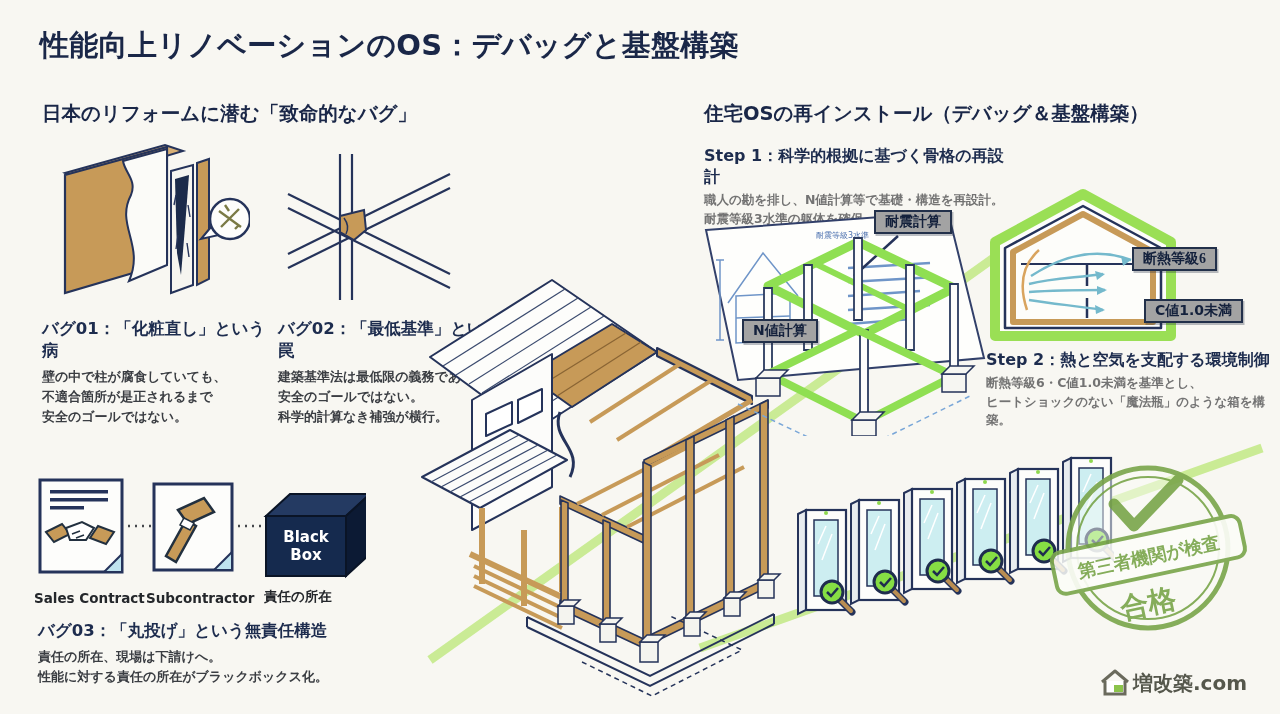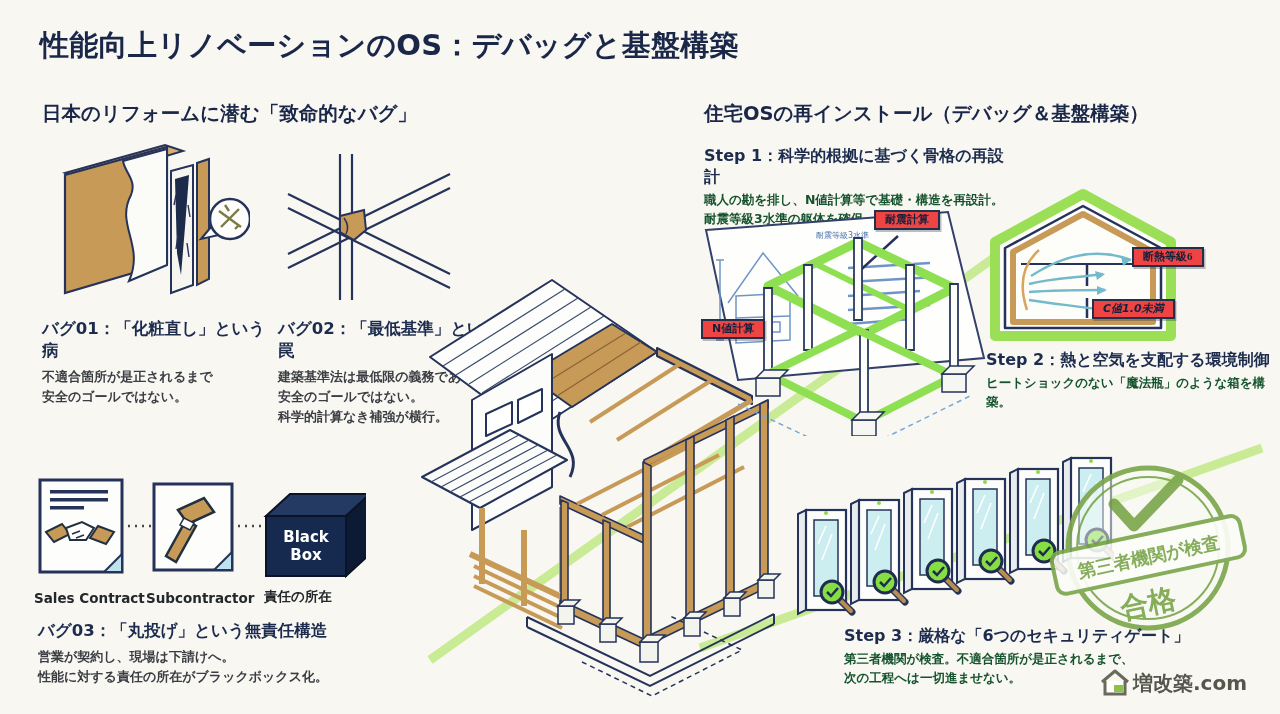--- a/index.html
+++ b/index.html
@@ -4,23 +4,23 @@
 <style>
   html,body{margin:0;padding:0;background:#d9d9d9;}
   #canvas{position:relative;width:1280px;height:714px;background:#f8f7f2;overflow:hidden;
           font-family:"DejaVu Sans","Liberation Sans",sans-serif;}
   .abs{position:absolute;}
   .h1{font-size:29px;font-weight:bold;color:#1a2748;letter-spacing:.3px;}
   .h2{font-size:19.5px;font-weight:bold;color:#1a2748;}
   .bug-title{font-size:16.5px;font-weight:bold;color:#1d2c4e;margin-bottom:5px;}
   .bug-line{font-size:13px;font-weight:600;color:#3a3d42;line-height:1.52;}
   .step-title{font-size:16px;font-weight:bold;color:#1d2c4e;margin-bottom:3px;}
-  .step-line{font-size:12.5px;font-weight:600;color:#14532d;line-height:1.48;}
-  .badge{position:absolute;background:#ef4444;border:2px solid #22304a;color:#14213c;
-         font-weight:bold;font-size:11px;line-height:1.25;padding:1px 9px;
+  .step-line{font-size:12.5px;font-weight:600;color:#737373;line-height:1.48;}
+  .badge{position:absolute;background:#a3a3a3;border:2px solid #22304a;color:#14213c;
+         font-weight:bold;font-size:14px;line-height:1.25;padding:1px 9px;
          box-shadow:1.5px 2px 0 rgba(30,40,60,.3);z-index:6;white-space:nowrap;}
   .icon-label{font-size:13.5px;font-weight:bold;color:#24272b;white-space:nowrap;}
   .logo-text{font-size:20px;font-weight:bold;color:#55574c;}
   svg{display:block;}
 </style>
 </head>
 <body>
 
 <div id="canvas">
 
@@ -55,20 +55,21 @@
         <line x1="168" y1="40" x2="6" y2="120"></line>
       <line x1="168" y1="140" x2="6" y2="60"></line>
         <line x1="168" y1="126" x2="6" y2="46"></line>
     </g>
     <polygon points="58,68 82,62 84,82 72,92 58,84" fill="#c79a58" stroke="#25335a" stroke-width="2"></polygon>
     <path d="M62,70 q6,8 2,16" stroke="#25335a" stroke-width="1.5" fill="none"></path>
   </svg>
 
   <div class="abs" style="left:42px;top:318px;width:235px;">
     <div class="bug-title">バグ01：「化粧直し」という病</div>
+    <div class="bug-line">壁の中で柱が腐食していても、</div>
     <div class="bug-line">不適合箇所が是正されるまで</div>
     <div class="bug-line">安全のゴールではない。</div>
   </div>
 
   <div class="abs" style="left:278px;top:318px;width:235px;">
     <div class="bug-title">バグ02：「最低基準」という罠</div>
     <div class="bug-line">建築基準法は最低限の義務であり</div>
     <div class="bug-line">安全のゴールではない。</div>
     <div class="bug-line">科学的計算なき補強が横行。</div>
   </div>
@@ -105,21 +106,21 @@
       <text x="270" y="84" text-anchor="middle" font-size="15" font-weight="bold" fill="#ffffff">Box</text>
     </g>
   </svg>
 
   <div class="abs icon-label" style="left:34px;top:590px;">Sales Contract</div>
   <div class="abs icon-label" style="left:146px;top:590px;">Subcontractor</div>
   <div class="abs icon-label" style="left:264px;top:588px;">責任の所在</div>
 
   <div class="abs" style="left:38px;top:620px;width:340px;">
     <div class="bug-title">バグ03：「丸投げ」という無責任構造</div>
-    <div class="bug-line">営業が契約し、現場は下請けへ。</div>
+    <div class="bug-line">責任の所在、現場は下請けへ。</div>
     <div class="bug-line">性能に対する責任の所在がブラックボックス化。</div>
   </div>
 
   <svg class="abs" style="left:412px;top:272px;z-index:1" width="390" height="425" viewBox="0 0 390 425">
     <g stroke="#25335a" stroke-width="2" fill="none" stroke-linejoin="round">
 
       <polygon points="140,8 18,85 120,160 245,80" fill="#fdfdfb"></polygon>
       <g stroke="#3a4a6e" stroke-width="1.2">
         <line x1="153" y1="17" x2="31" y2="94"></line>
           <line x1="166" y1="26" x2="44" y2="103"></line>
@@ -244,21 +245,21 @@
       <polygon points="58,170 82,170 82,188 58,188"></polygon>
         <polygon points="58,170 66,162 90,162 82,170"></polygon>
       <polygon points="154,212 178,212 178,228 154,228"></polygon>
         <polygon points="154,212 162,204 186,204 178,212"></polygon>
       <polygon points="244,166 268,166 268,184 244,184"></polygon>
         <polygon points="244,166 252,158 276,158 268,166"></polygon>
     </g>
   </svg>
 
   <div class="badge" style="left:874px;top:210px;">耐震計算</div>
-  <div class="badge" style="left:701px;top:319px;">N値計算</div>
+  <div class="badge" style="left:742px;top:319px;">N値計算</div>
 
   <svg class="abs" style="left:983px;top:186px;z-index:2" width="200" height="168" viewBox="0 0 200 168">
     <polygon points="100,8 188,56 188,150 12,150 12,56" fill="#fdfdfa" stroke="#9adf55" stroke-width="10" stroke-linejoin="round"></polygon>
     <polygon points="100,20 178,62 178,142 22,142 22,62" fill="#ffffff" stroke="#25335a" stroke-width="2.5" stroke-linejoin="round"></polygon>
     <polygon points="100,28 170,66 170,136 30,136 30,66" fill="#fdfdfa" stroke="#c79a58" stroke-width="6" stroke-linejoin="round"></polygon>
     <line x1="38" y1="78" x2="162" y2="78" stroke="#25335a" stroke-width="2"></line>
     <line x1="104" y1="78" x2="104" y2="100" stroke="#25335a" stroke-width="2.5"></line>
     <line x1="104" y1="112" x2="104" y2="132" stroke="#25335a" stroke-width="2.5"></line>
     <g stroke="#74b9cc" stroke-width="2.5" fill="none">
       <path d="M48,90 Q100,56 148,74"></path>
@@ -269,24 +270,25 @@
     <g fill="#74b9cc">
       <polygon points="148,74 138,70 140,80"></polygon>
       <polygon points="122,88 112,85 114,94"></polygon>
       <polygon points="124,104 114,100 114,109"></polygon>
       <polygon points="122,124 112,119 113,128"></polygon>
     </g>
     <path d="M44,124 C36,100 38,80 56,64" stroke="#d9a45e" stroke-width="2.5" fill="none"></path>
   </svg>
 
   <div class="badge" style="left:1132px;top:247px;font-family:Liberation Serif, serif;">断熱等級6</div>
-  <div class="badge" style="left:1092px;top:299px;font-style:italic;">C値1.0未満</div>
+  <div class="badge" style="left:1144px;top:299px;">C値1.0未満</div>
 
   <div class="abs" style="left:986px;top:350px;width:292px;">
     <div class="step-title">Step 2：熱と空気を支配する環境制御</div>
+    <div class="step-line">断熱等級6・C値1.0未満を基準とし、</div>
     <div class="step-line">ヒートショックのない「魔法瓶」のような箱を構築。</div>
   </div>
 
   <svg class="abs" style="left:792px;top:452px;z-index:2" width="322" height="178" viewBox="0 0 322 178">
     <g>
 
       <g transform="translate(6,62)">
           <polygon points="0,0 8,-4 8,96 0,100" fill="#e8ecef" stroke="#25335a" stroke-width="2"></polygon>
           <rect x="8" y="-4" width="40" height="100" fill="#fdfdfb" stroke="#25335a" stroke-width="2.2"></rect>
           <rect x="16" y="6" width="24" height="76" fill="#cdeef1" stroke="#25335a" stroke-width="1.5"></rect>
@@ -381,25 +383,20 @@
       <g transform="rotate(-12 106 95)">
         <rect x="10" y="76" width="192" height="42" rx="9" fill="rgba(252,253,249,0.92)" stroke="#7ca74e" stroke-width="4"></rect>
         <text x="106" y="105" text-anchor="middle" font-size="18" font-weight="bold" fill="#7ca74e">第三者機関が検査</text>
       </g>
       <g transform="rotate(-12 106 145)">
         <text x="106" y="155" text-anchor="middle" font-size="28" font-weight="bold" fill="#7ca74e">合格</text>
       </g>
     </g>
   </svg>
 
-  <div class="abs" style="left:844px;top:626px;width:350px;z-index:6">
-    <div class="step-title">Step 3：厳格な「6つのセキュリティゲート」</div>
-    <div class="step-line">第三者機関が検査。不適合箇所が是正されるまで、</div>
-    <div class="step-line">次の工程へは一切進ませない。</div>
-  </div>
 
   <svg class="abs" style="left:1100px;top:668px;z-index:6" width="30" height="30" viewBox="0 0 30 30">
     <polyline points="2,14 15,3 28,14" fill="none" stroke="#6a6a5c" stroke-width="3" stroke-linejoin="round"></polyline>
     <polyline points="5,13 5,26 25,26 25,13" fill="#ffffff" stroke="#6a6a5c" stroke-width="3"></polyline>
     <rect x="14" y="17" width="9" height="7" fill="#8bc34a"></rect>
   </svg>
   <div class="abs logo-text" style="left:1133px;top:670px;z-index:6">増改築.com</div>
 
 </div>
 

